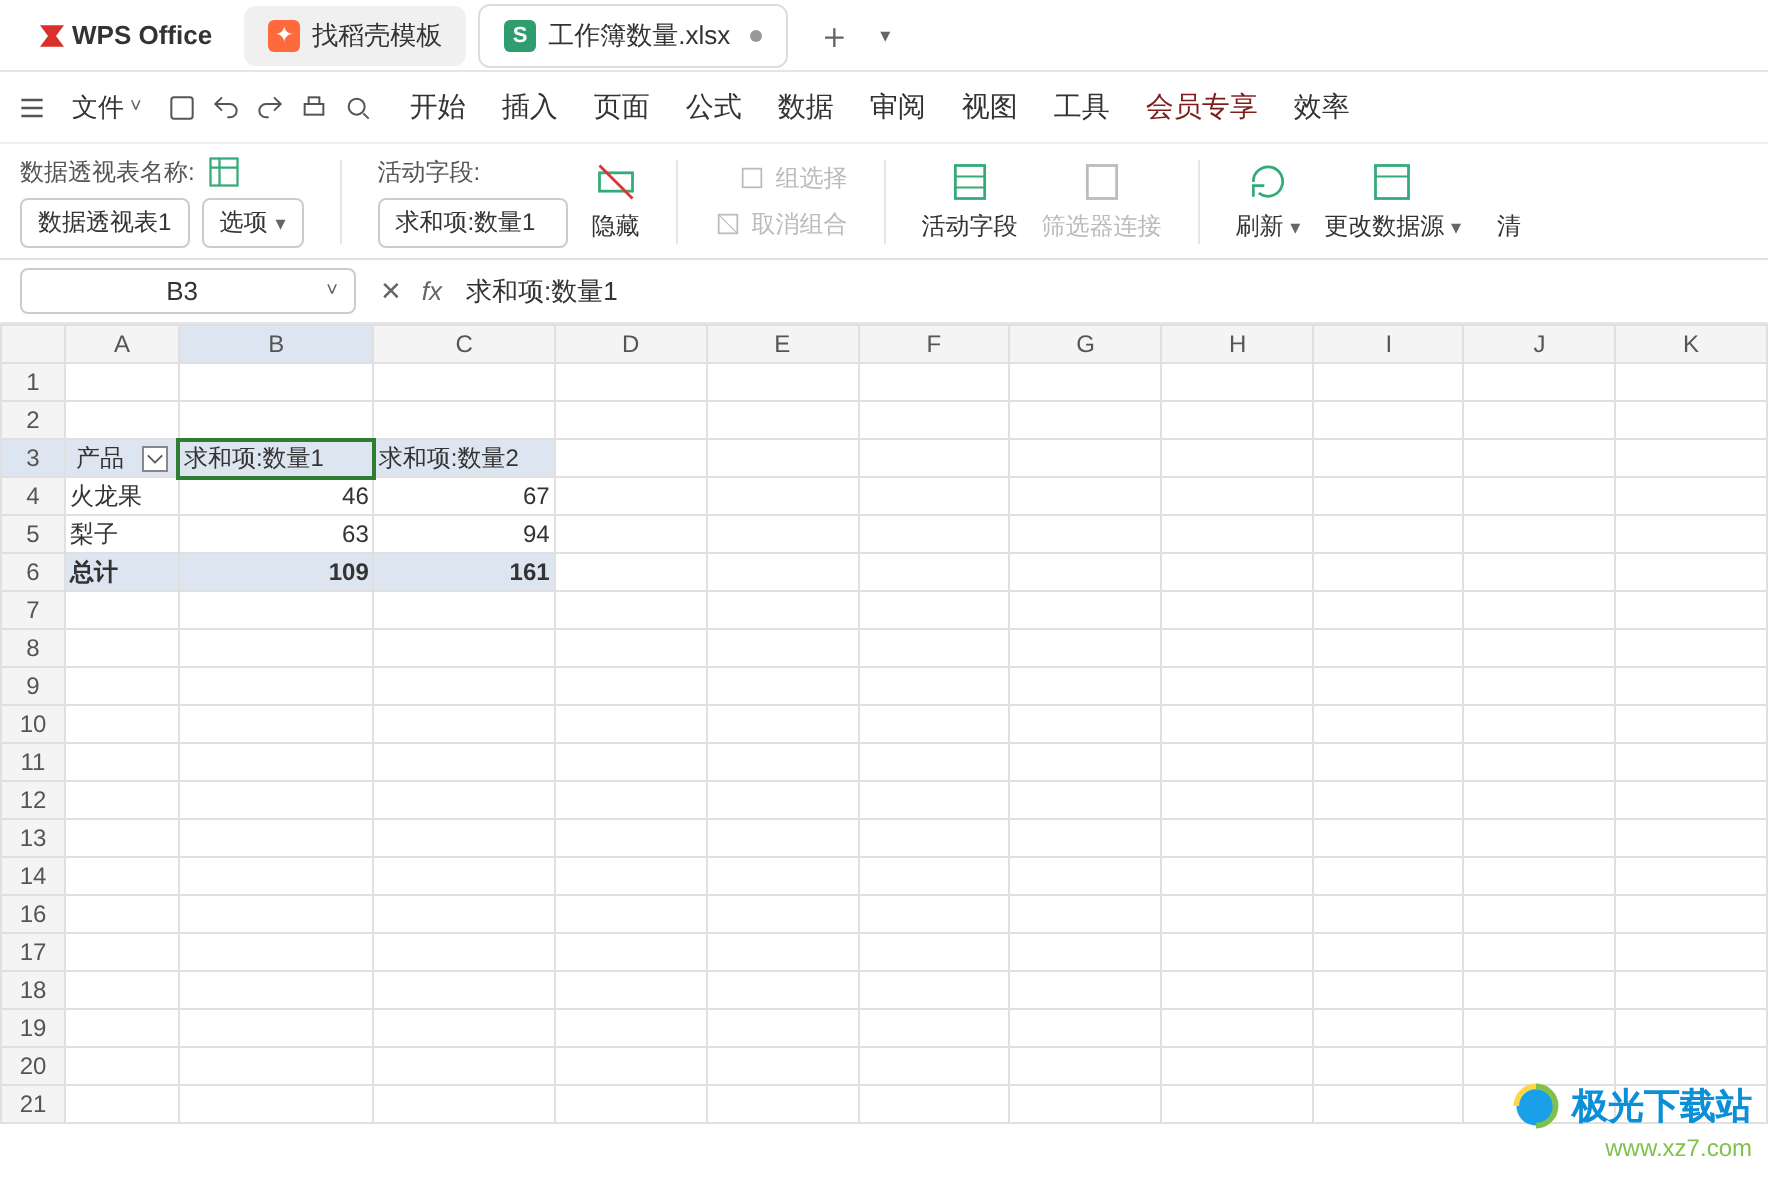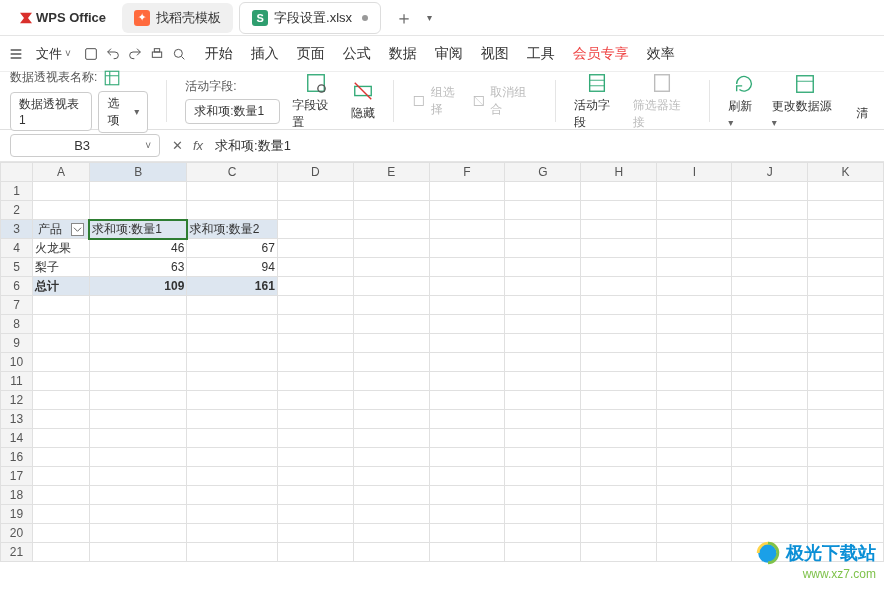--- a/index.html
+++ b/index.html
@@ -16,40 +16,40 @@
   .tab-icon { width: 16px; height: 16px; border-radius: 3px; display: flex; align-items: center; justify-content: center; }
   .tab-dot { width: 6px; height: 6px; border-radius: 50%; background: #999; margin-left: 4px;}
   .add-tab { font-size: 18px; color: #666; padding: 4px 8px; }
 
   
   .menubar { height: 36px; display: flex; align-items: center; padding: 0 6px; gap: 2px; border-bottom: 1px solid #eee; }
   .menu-btn { padding: 6px 8px; font-size: 13px; color: #333; border-radius: 4px; display:flex; align-items:center; gap:3px;}
   .menu-icon { width: 20px; height: 20px; color: #555; display:flex; align-items:center; justify-content:center; }
   .menu-tabs { display: flex; gap: 18px; margin-left: 14px; font-size: 14px; }
   .menu-tab { color: #333; }
-  .menu-tab.member { color: #ef4444; }
+  .menu-tab.member { color: #7f1d1d; }
 
   
   .ribbon { height: 58px; display: flex; align-items: center; padding: 4px 10px; gap: 12px; border-bottom: 1px solid #e0e0e0; }
   .rgroup { display: flex; flex-direction: column; align-items: flex-start; gap: 4px; font-size: 12px; }
   .rgroup-row { display:flex; align-items:center; gap:6px; }
   .rlabel { color: #555; }
   .pill { border: 1px solid #ccc; border-radius: 4px; padding: 3px 8px; font-size: 12px; background: #fff; display:flex; align-items:center; gap:4px;}
   .ricon-col { display: flex; flex-direction: column; align-items: center; gap: 2px; font-size: 12px; color: #333; }
   .ricon-col.disabled { color: #bbb; }
   .ricon { width: 24px; height: 24px; display:flex; align-items:center; justify-content:center; }
   .ricon svg { width: 22px; height: 22px; }
   .small-row { display:flex; align-items:center; gap:5px; font-size:12px; }
   .small-row.disabled { color:#bbb; }
   .small-icon { width:14px; height:14px; }
   .vsep { width:1px; height:42px; background:#e5e5e5; margin:0 6px;}
 
   
   .formulabar { height: 32px; display:flex; align-items:center; padding: 4px 10px; gap: 12px; border-bottom:1px solid #e5e5e5;}
-  .namebox { width: 150px; border:1px solid #ccc; border-radius:4px; padding: 3px 8px; display:flex; align-items:center; justify-content:space-between; font-size:13px;}
+  .namebox { width: 168px; border:1px solid #ccc; border-radius:4px; padding: 3px 8px; display:flex; align-items:center; justify-content:space-between; font-size:13px;}
   .fx-icons { display:flex; align-items:center; gap:10px; color:#666;}
   .fx-content { font-size:13px; }
 
   
   .grid-wrap { position:relative; height: calc(589px - 36px - 36px - 58px - 32px); overflow:hidden; }
   table.sheet { border-collapse: collapse; table-layout: fixed; }
   .sheet th, .sheet td { border: 1px solid #e0e0e0; height: 19px; font-size:12px; padding: 0 2px; background:#fff; }
   .sheet th { background: #f4f4f4; font-weight: normal; color:#555; text-align:center; }
   .corner { width: 34px; background:#f4f4f4; border:1px solid #e0e0e0;}
   .colhead { height:20px; }
@@ -84,21 +84,21 @@
         <path fill="#d9302c" d="M3 4h18l-6 8 6 8H3l6-8-6-8z"></path>
       </svg>
     <span class="app-name">WPS Office</span>
   </div>
   <div class="tab inactive">
     <div class="tab-icon" style="background:#ff6a3d;color:#fff;font-size:11px;">✦</div>
     <span>找稻壳模板</span>
   </div>
   <div class="tab active">
     <div class="tab-icon" style="background:#2e9e6f;color:#fff;font-size:11px;font-weight:bold;">S</div>
-    <span>字段设置.xlsx</span>
+    <span>工作簿数量.xlsx</span>
     <div class="tab-dot"></div>
   </div>
   <div class="add-tab">＋</div>
   <span class="chev">▾</span>
 </div>
 
 <div class="menubar">
   <div class="menu-icon">
     <svg viewBox="0 0 24 24" width="16" height="16">
         <path stroke="#555" stroke-width="2" d="M4 6h16M4 12h16M4 18h16"></path>
@@ -177,39 +177,30 @@
     <div class="rgroup-row">
         <div class="pill" style="min-width:95px">
           <span>求和项:数量1</span>
         </div>
       </div>
   </div>
 
   <div class="ricon-col">
     <div class="ricon">
         <svg viewBox="0 0 24 24">
-          <rect x="3" y="3" width="18" height="18" fill="none" stroke="#3a7" stroke-width="1.5"></rect>
-          <circle cx="18" cy="18" r="4" fill="none" stroke="#555" stroke-width="1.5"></circle>
-        </svg>
-      </div>
-    <span>字段设置</span>
-  </div>
-  <div class="ricon-col">
-    <div class="ricon">
-        <svg viewBox="0 0 24 24">
           <rect x="3" y="7" width="18" height="10" fill="none" stroke="#3a7" stroke-width="1.5"></rect>
           <path d="M3 3l18 18" stroke="#d33" stroke-width="1.5"></path>
         </svg>
       </div>
     <span>隐藏</span>
   </div>
 
   <div class="vsep"></div>
 
-  <div style="display:flex; flex-direction:row; gap:6px;align-items:flex-end;">
+  <div style="display:flex; flex-direction:column; gap:6px;align-items:flex-end;">
     <div class="small-row disabled">
       <svg class="small-icon" viewBox="0 0 24 24">
           <rect x="4" y="4" width="16" height="16" fill="none" stroke="#bbb" stroke-width="1.5"></rect>
         </svg>
       <span>组选择</span>
     </div>
     <div class="small-row disabled">
       <svg class="small-icon" viewBox="0 0 24 24">
           <rect x="4" y="4" width="16" height="16" fill="none" stroke="#bbb" stroke-width="1.5"></rect>
           <path d="M4 4l16 16" stroke="#bbb"></path>

